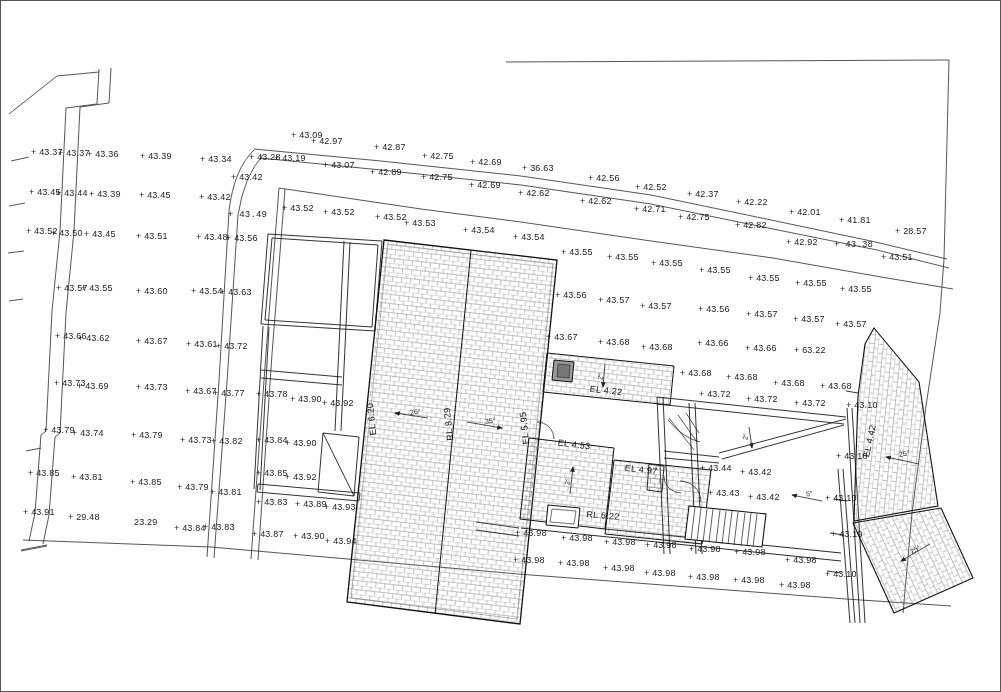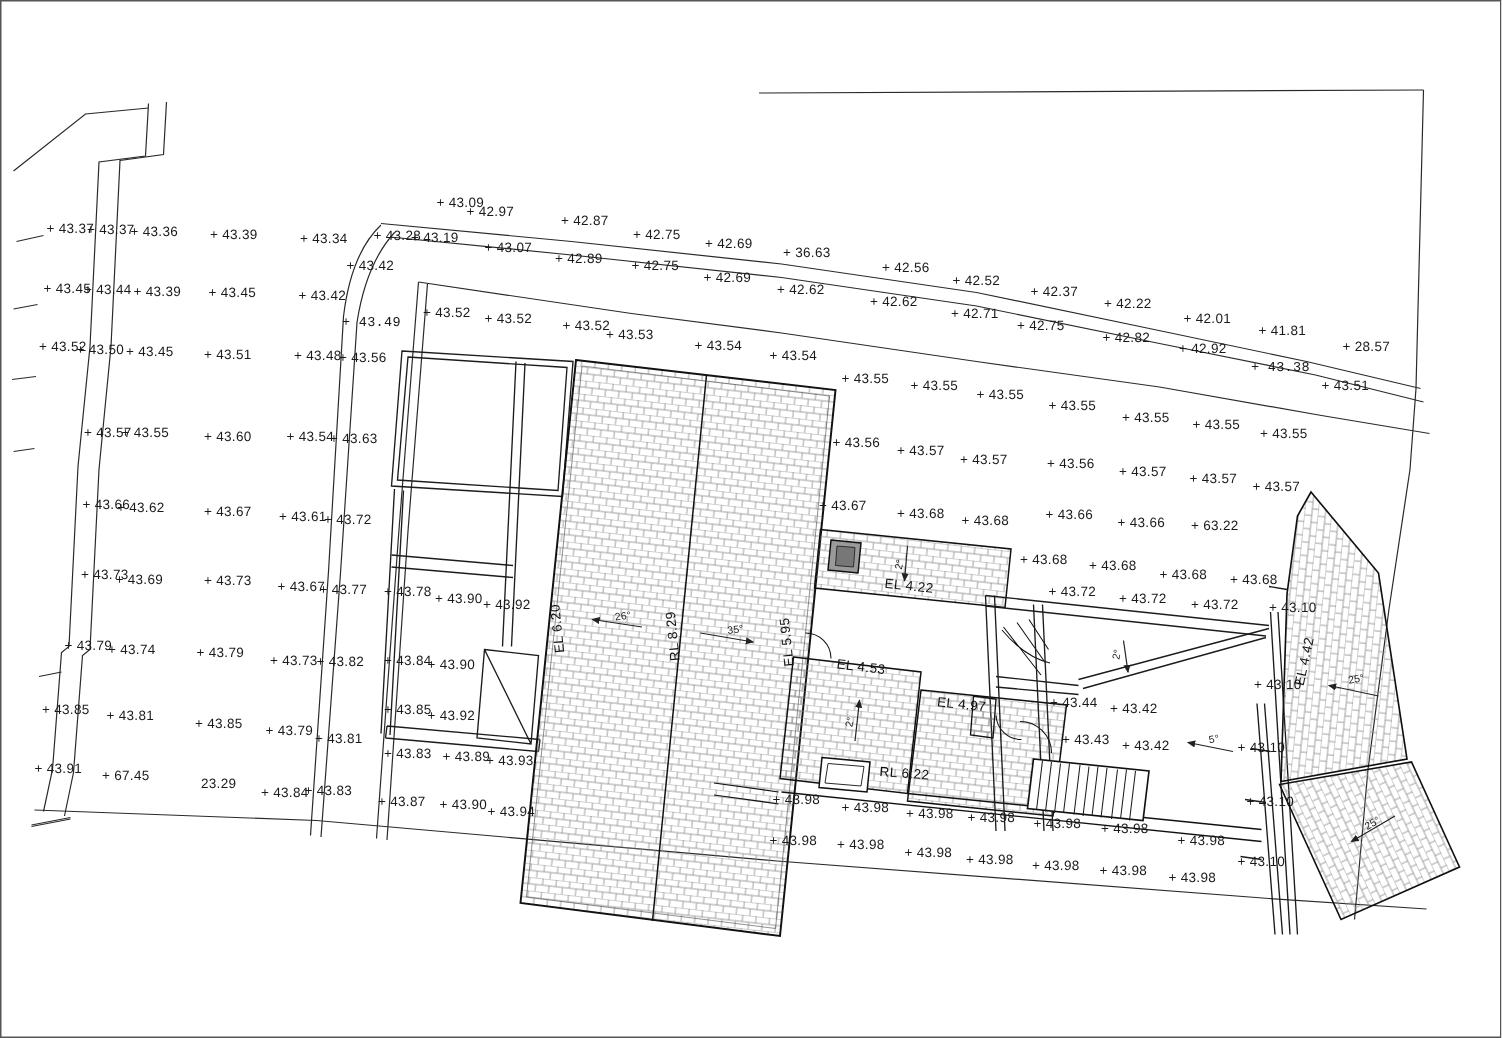--- a/index.html
+++ b/index.html
@@ -157,21 +157,21 @@
       <span class="spot" style="left: 71px; top: 428px;">+ 43.74</span>
       <span class="spot" style="left: 130px; top: 430px;">+ 43.79</span>
       <span class="spot" style="left: 179px; top: 435px;">+ 43.73</span>
       <span class="spot" style="left: 210px; top: 436px;">+ 43.82</span>
       <span class="spot" style="left: 27px; top: 468px;">+ 43.85</span>
       <span class="spot" style="left: 70px; top: 472px;">+ 43.81</span>
       <span class="spot" style="left: 129px; top: 477px;">+ 43.85</span>
       <span class="spot" style="left: 176px; top: 482px;">+ 43.79</span>
       <span class="spot" style="left: 209px; top: 487px;">+ 43.81</span>
       <span class="spot" style="left: 22px; top: 507px;">+ 43.91</span>
-      <span class="spot" style="left: 67px; top: 512px;">+ 67.45</span>
+      <span class="spot" style="left: 67px; top: 512px;">+ 29.48</span>
       <span class="spot" style="left: 133px; top: 517px;">23.29</span>
       <span class="spot" style="left: 173px; top: 523px;">+ 43.84</span>
       <span class="spot" style="left: 202px; top: 522px;">+ 43.83</span>
       <span class="spot" style="left: 290px; top: 130px;">+ 43.09</span>
       <span class="spot" style="left: 310px; top: 136px;">+ 42.97</span>
       <span class="spot" style="left: 373px; top: 142px;">+ 42.87</span>
       <span class="spot" style="left: 421px; top: 151px;">+ 42.75</span>
       <span class="spot" style="left: 469px; top: 157px;">+ 42.69</span>
       <span class="spot" style="left: 521px; top: 163px;">+ 36.63</span>
       <span class="spot" style="left: 587px; top: 173px;">+ 42.56</span>
@@ -184,21 +184,21 @@
       <span class="spot" style="left: 273px; top: 153px;">+ 43.19</span>
       <span class="spot" style="left: 322px; top: 160px;">+ 43.07</span>
       <span class="spot" style="left: 369px; top: 167px;">+ 42.89</span>
       <span class="spot" style="left: 420px; top: 172px;">+ 42.75</span>
       <span class="spot" style="left: 468px; top: 180px;">+ 42.69</span>
       <span class="spot" style="left: 517px; top: 188px;">+ 42.62</span>
       <span class="spot" style="left: 579px; top: 196px;">+ 42.62</span>
       <span class="spot" style="left: 633px; top: 204px;">+ 42.71</span>
       <span class="spot" style="left: 677px; top: 212px;">+ 42.75</span>
       <span class="spot" style="left: 734px; top: 220px;">+ 42.82</span>
-      <span class="spot" style="left: 785px; top: 227px;">+ 42.92</span>
+      <span class="spot" style="left: 785px; top: 237px;">+ 42.92</span>
       <span class="spot" style="left: 833px; top: 240px; font-family: Liberation Mono, monospace;">+ 43.38</span>
       <span class="spot" style="left: 880px; top: 252px;">+ 43.51</span>
       <span class="spot" style="left: 281px; top: 203px;">+ 43.52</span>
       <span class="spot" style="left: 322px; top: 207px;">+ 43.52</span>
       <span class="spot" style="left: 374px; top: 212px;">+ 43.52</span>
       <span class="spot" style="left: 403px; top: 218px;">+ 43.53</span>
       <span class="spot" style="left: 462px; top: 225px;">+ 43.54</span>
       <span class="spot" style="left: 512px; top: 232px;">+ 43.54</span>
       <span class="spot" style="left: 560px; top: 247px;">+ 43.55</span>
       <span class="spot" style="left: 606px; top: 252px;">+ 43.55</span>

